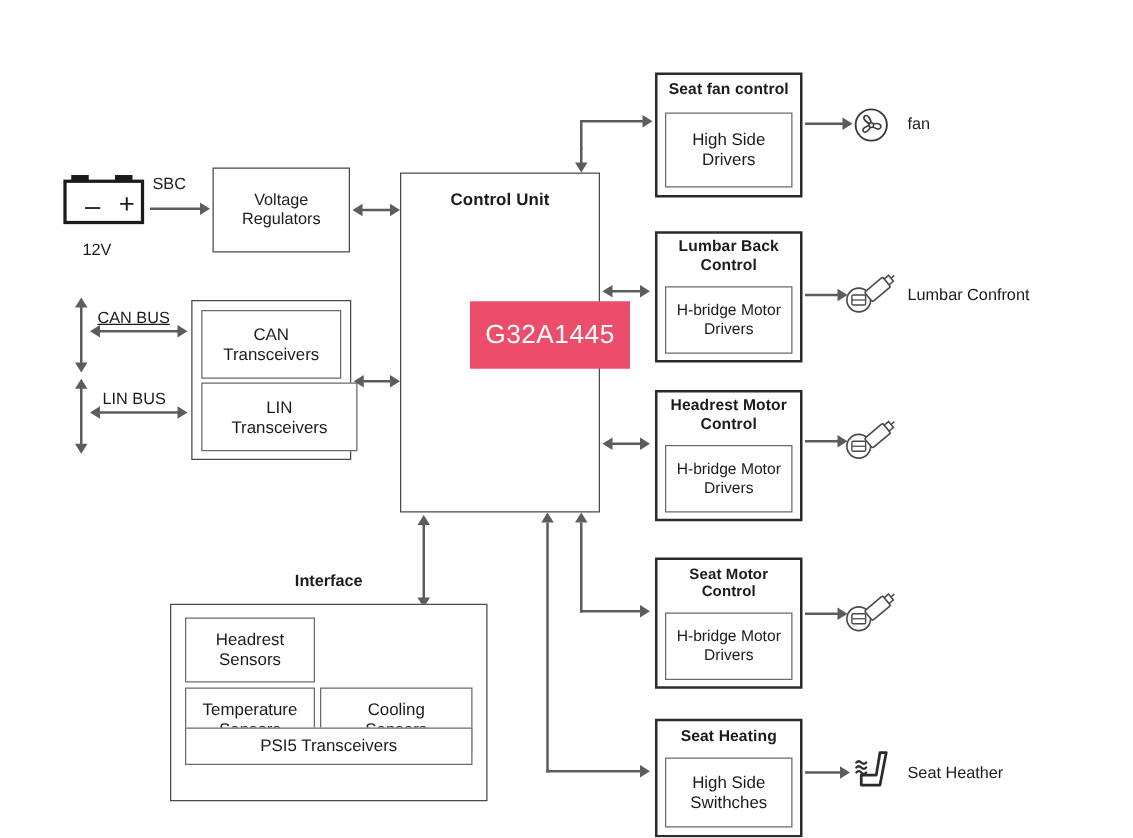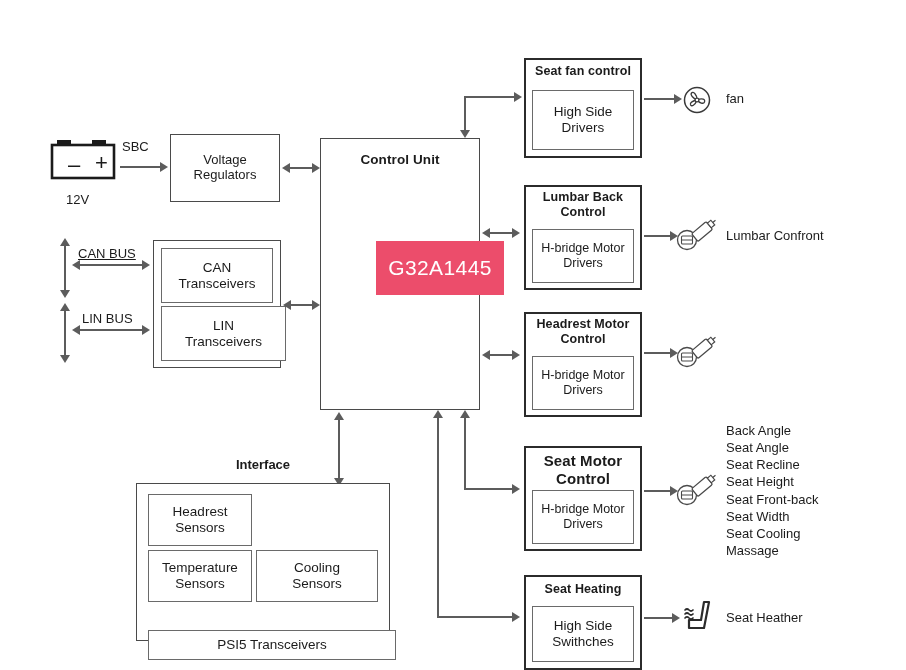--- a/index.html
+++ b/index.html
@@ -160,21 +160,21 @@
 Sensors</span>
   </div>
   <div class="inner" style="left:148px;top:550px;width:104px;height:52px;">
     <span class="inner-txt" style="white-space:pre;">Temperature
 Sensors</span>
   </div>
   <div class="inner" style="left:256px;top:550px;width:122px;height:52px;">
     <span class="inner-txt" style="white-space:pre;">Cooling
 Sensors</span>
   </div>
-  <div class="inner" style="left:148px;top:630px;width:248px;height:30px;justify-content:center;">
+  <div class="inner" style="left:148px;top:582px;width:230px;height:30px;justify-content:center;">
     <span class="inner-txt" style="white-space:pre;">PSI5 Transceivers</span>
   </div>
 
   <div class="box thick" style="left:524px;top:58px;width:118px;height:100px;"></div>
   <div class="blk-title" style="left:524px;top:64px;width:118px;font-size:12.5px;">Seat fan control</div>
   <div class="inner" style="left:532px;top:90px;width:102px;height:60px;">
     <span class="inner-txt" style="white-space:pre;">High Side
 Drivers</span>
   </div>
 
@@ -244,21 +244,21 @@
       <line x1="5.5" y1="28" x2="16.5" y2="28" stroke="#4a4a4a" stroke-width="1"></line>
       <g transform="rotate(-40 20 24)">
         <rect x="18" y="19.5" width="19" height="10" rx="1.5" fill="#ffffff" stroke="#4a4a4a" stroke-width="1.3"></rect>
         <rect x="37" y="21.5" width="4.5" height="6" fill="#ffffff" stroke="#4a4a4a" stroke-width="1.2"></rect>
         <line x1="41.5" y1="24.5" x2="45" y2="24.5" stroke="#4a4a4a" stroke-width="1.2"></line>
       </g>
     </svg>
   </div>
 
   <div class="box thick" style="left:524px;top:446px;width:118px;height:105px;"></div>
-  <div class="blk-title" style="left:524px;top:452px;width:118px;font-size:15px;white-space:pre;text-align:center;">Seat Motor
+  <div class="blk-title" style="left:524px;top:452px;width:118px;font-size:12px;white-space:pre;text-align:center;">Seat Motor
 Control</div>
   <div class="inner" style="left:532px;top:490px;width:102px;height:54px;">
     <span class="inner-txt" style="white-space:pre;font-size:12.5px;">H-bridge Motor
 Drivers</span>
   </div>
 
   <div class="ln v" style="left:464px;top:418px;height:72px;"></div>
   <div class="arrow u" style="left:460px;top:410px;"></div>
   <div class="ln h" style="left:464px;top:488px;width:50px;"></div>
   <div class="arrow r" style="left:512px;top:484px;"></div>
@@ -270,28 +270,20 @@
       <circle cx="11" cy="28" r="9.5" fill="#ffffff" stroke="#4a4a4a" stroke-width="1.3"></circle>
       <rect x="5.5" y="24" width="11" height="8" rx="1" fill="#ffffff" stroke="#4a4a4a" stroke-width="1.1"></rect>
       <line x1="5.5" y1="28" x2="16.5" y2="28" stroke="#4a4a4a" stroke-width="1"></line>
       <g transform="rotate(-40 20 24)">
         <rect x="18" y="19.5" width="19" height="10" rx="1.5" fill="#ffffff" stroke="#4a4a4a" stroke-width="1.3"></rect>
         <rect x="37" y="21.5" width="4.5" height="6" fill="#ffffff" stroke="#4a4a4a" stroke-width="1.2"></rect>
         <line x1="41.5" y1="24.5" x2="45" y2="24.5" stroke="#4a4a4a" stroke-width="1.2"></line>
       </g>
     </svg>
   </div>
-  <div class="lbl" style="left:726px;top:422px;line-height:1.32;">Back Angle
-Seat Angle
-Seat Recline
-Seat Height
-Seat Front-back
-Seat Width
-Seat Cooling
-Massage</div>
 
   <div class="box thick" style="left:524px;top:575px;width:118px;height:95px;"></div>
   <div class="blk-title" style="left:524px;top:582px;width:118px;font-size:12.5px;">Seat Heating</div>
   <div class="inner" style="left:532px;top:606px;width:102px;height:56px;">
     <span class="inner-txt" style="white-space:pre;">High Side
 Swithches</span>
   </div>
 
   <div class="ln v" style="left:437px;top:418px;height:200px;"></div>
   <div class="arrow u" style="left:433px;top:410px;"></div>

